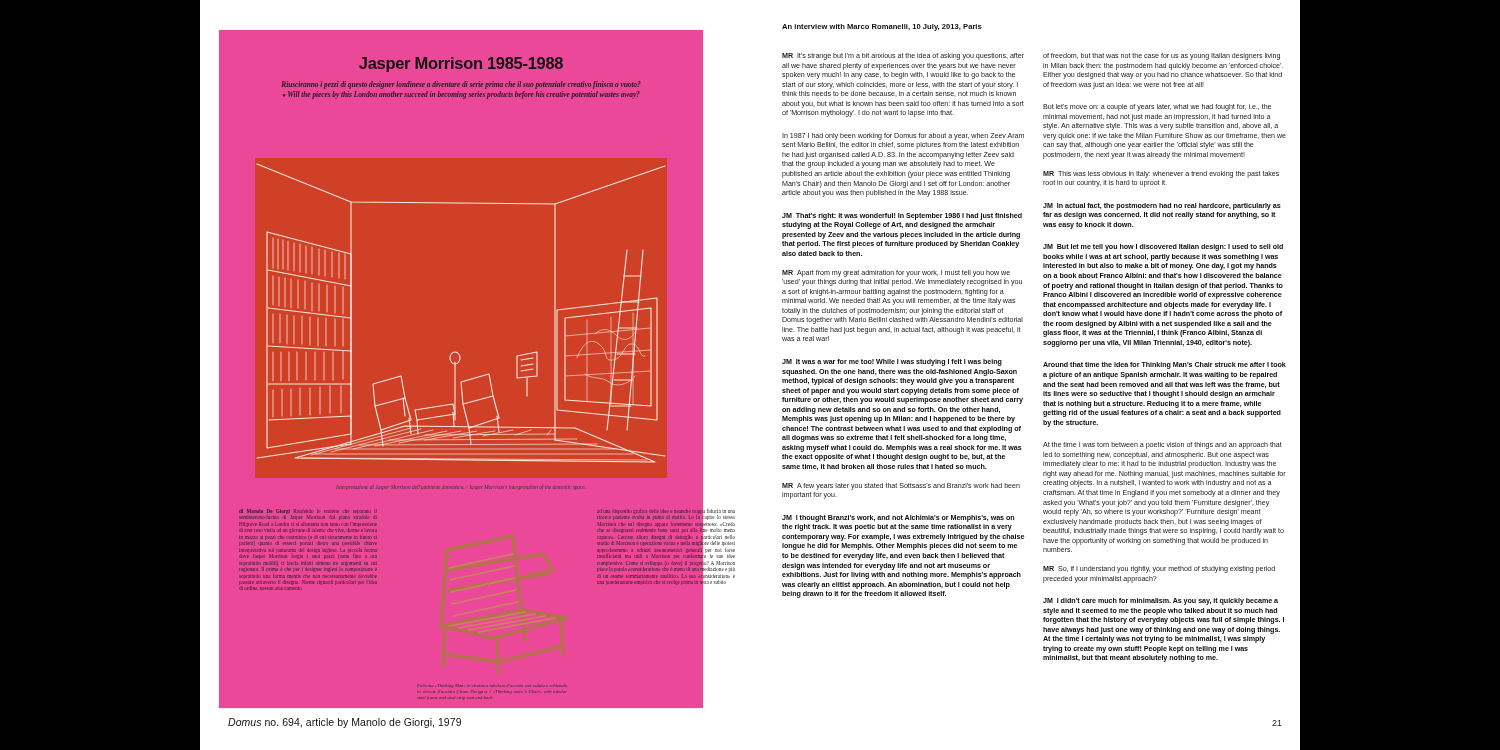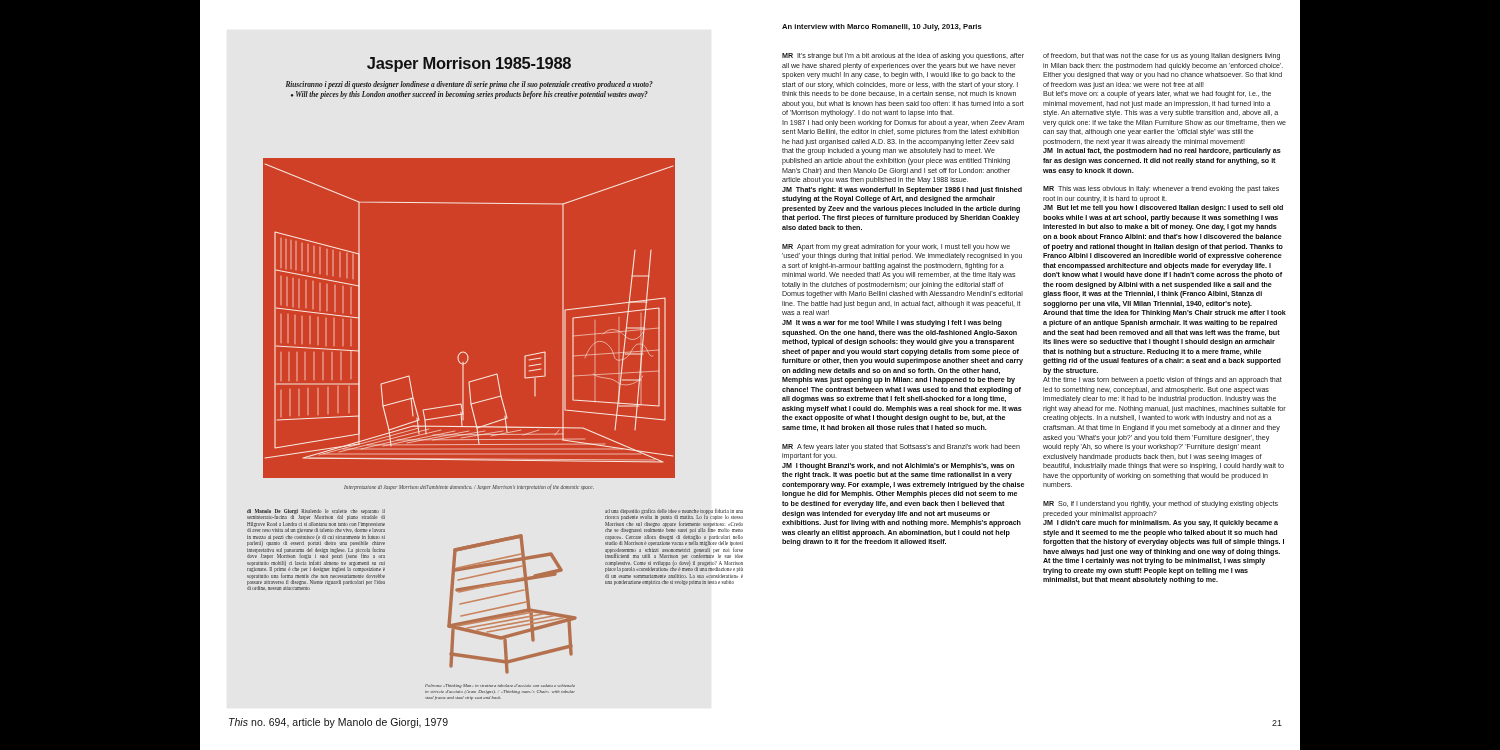--- a/index.html
+++ b/index.html
@@ -18,23 +18,23 @@
   .sidebar-black {
     position: absolute; top: 0; height: 750px; width: 200px;
     background: #000000;
   }
   .sidebar-black.left  { left: 0; }
   .sidebar-black.right { left: 1300px; }
 
   
   #magazine-page {
     position: absolute;
-    left: 227px; top: 30px;
+    left: 219px; top: 30px;
     width: 484px; height: 678px;
-    background: #e5e5e5;
+    background: #ec4899;
     box-shadow: 0 0 1px rgba(0,0,0,.3);
   }
   #mag-inner { position: absolute; left: 12px; top: 10px; width: 460px; height: 660px; }
 
   .mag-title {
     text-align: center;
     font-family: "Liberation Sans", sans-serif;
     font-weight: bold;
     font-size: 16.5px;
     letter-spacing: -0.3px;
@@ -128,21 +128,21 @@
   }
   .cols { display: flex; gap: 18px; }
   .col { width: 243px; }
   .para {
     font-size: 7.15px;
     line-height: 9.55px;
     color: #1b1b1b;
     letter-spacing: -0.04px;
     text-align: left;
   }
-  .para + .para { margin-top: 0; }
+  .para + .para { margin-top: 13px; }
   .para.spaced { margin-top: 9.2px; }
   .para.bold { font-weight: bold; color: #0c0c0c; }
   .para .sp { font-weight: bold; }
 
   #page-number {
     position: absolute; left: 1272px; top: 718px;
     font-size: 9px; color: #222;
   }
 </style>
 </head>
@@ -152,21 +152,21 @@
 
   <div class="sidebar-black left"></div>
   <div class="sidebar-black right"></div>
 
   <div id="magazine-page">
     <div id="mag-inner">
 
       <div class="mag-title">Jasper Morrison 1985-1988</div>
 
       <div class="mag-deck">
-        <div class="line1">Riusciranno i pezzi di questo designer londinese a diventare di serie prima che il suo potenziale creativo produced a vuoto?</div>
+        <div class="line1">Riusciranno i pezzi di questo designer londinese a diventare di serie prima che il suo potenziale creativo finisca a vuoto?</div>
         <div class="line2">Will the pieces by this London another succeed in becoming series products before his creative potential wastes away?</div>
       </div>
 
       <div id="red-illustration">
         <svg viewBox="0 0 412 320" preserveAspectRatio="none">
           <g fill="none" stroke="#f7e9e2" stroke-width="1.1" stroke-linecap="round" stroke-linejoin="round">
 
             <path d="M2 6 L96 44 L300 46 L410 8"></path>
             <path d="M96 44 L96 286"></path>
             <path d="M300 46 L300 282"></path>
@@ -258,44 +258,44 @@
             <path d="M48 112 L124 98 M58 114 L134 100 M68 116 L144 102 M78 118 L154 104"></path>
           </g>
         </svg>
       </div>
 
       <div class="chair-caption">Poltrona «Thinking Man» in struttura tubolare d'acciaio con sedata e schienale in striscie d'acciaio (Aram Designs). / «Thinking man»'s Chair» with tubular steel frame and steel strip seat and back.</div>
     </div>
   </div>
 
   <div id="footer-credit">
-    <i>This</i><span> no. 694, article by Manolo de Giorgi, 1979</span>
+    <i>Domus</i><span> no. 694, article by Manolo de Giorgi, 1979</span>
   </div>
 
   <div id="interview">
     <div id="interview-heading">An interview with Marco Romanelli, 10 July, 2013, Paris</div>
     <div class="cols">
       <div class="col" id="col1">
           <div class="para"><span class="sp">MR&nbsp;&nbsp;</span><span>It's strange but I'm a bit anxious at the idea of asking you questions, after all we have shared plenty of experiences over the years but we have never spoken very much! In any case, to begin with, I would like to go back to the start of our story, which coincides, more or less, with the start of your story. I think this needs to be done because, in a certain sense, not much is known about you, but what is known has been said too often: it has turned into a sort of 'Morrison mythology'. I do not want to lapse into that.</span></div>
           <div class="para"><span>In 1987 I had only been working for Domus for about a year, when Zeev Aram sent Mario Bellini, the editor in chief, some pictures from the latest exhibition he had just organised called A.D. 83. In the accompanying letter Zeev said that the group included a young man we absolutely had to meet. We published an article about the exhibition (your piece was entitled Thinking Man's Chair) and then Manolo De Giorgi and I set off for London: another article about you was then published in the May 1988 issue.</span></div>
           <div class="para bold"><span class="sp">JM&nbsp;&nbsp;</span><span>That's right: it was wonderful! In September 1986 I had just finished studying at the Royal College of Art, and designed the armchair presented by Zeev and the various pieces included in the article during that period. The first pieces of furniture produced by Sheridan Coakley also dated back to then.</span></div>
           <div class="para spaced"><span class="sp">MR&nbsp;&nbsp;</span><span>Apart from my great admiration for your work, I must tell you how we 'used' your things during that initial period. We immediately recognised in you a sort of knight-in-armour battling against the postmodern, fighting for a minimal world. We needed that! As you will remember, at the time Italy was totally in the clutches of postmodernism; our joining the editorial staff of Domus together with Mario Bellini clashed with Alessandro Mendini's editorial line. The battle had just begun and, in actual fact, although it was peaceful, it was a real war!</span></div>
           <div class="para bold"><span class="sp">JM&nbsp;&nbsp;</span><span>It was a war for me too! While I was studying I felt I was being squashed. On the one hand, there was the old-fashioned Anglo-Saxon method, typical of design schools: they would give you a transparent sheet of paper and you would start copying details from some piece of furniture or other, then you would superimpose another sheet and carry on adding new details and so on and so forth. On the other hand, Memphis was just opening up in Milan: and I happened to be there by chance! The contrast between what I was used to and that exploding of all dogmas was so extreme that I felt shell-shocked for a long time, asking myself what I could do. Memphis was a real shock for me. It was the exact opposite of what I thought design ought to be, but, at the same time, it had broken all those rules that I hated so much.</span></div>
           <div class="para spaced"><span class="sp">MR&nbsp;&nbsp;</span><span>A few years later you stated that Sottsass's and Branzi's work had been important for you.</span></div>
           <div class="para bold"><span class="sp">JM&nbsp;&nbsp;</span><span>I thought Branzi's work, and not Alchimia's or Memphis's, was on the right track. It was poetic but at the same time rationalist in a very contemporary way. For example, I was extremely intrigued by the chaise longue he did for Memphis. Other Memphis pieces did not seem to me to be destined for everyday life, and even back then I believed that design was intended for everyday life and not art museums or exhibitions. Just for living with and nothing more. Memphis's approach was clearly an elitist approach. An abomination, but I could not help being drawn to it for the freedom it allowed itself.</span></div>
         </div>
       <div class="col" id="col2">
           <div class="para"><span>of freedom, but that was not the case for us as young Italian designers living in Milan back then: the postmodern had quickly become an 'enforced choice'. Either you designed that way or you had no chance whatsoever. So that kind of freedom was just an idea: we were not free at all!</span></div>
           <div class="para"><span>But let's move on: a couple of years later, what we had fought for, i.e., the minimal movement, had not just made an impression, it had turned into a style. An alternative style. This was a very subtle transition and, above all, a very quick one: if we take the Milan Furniture Show as our timeframe, then we can say that, although one year earlier the 'official style' was still the postmodern, the next year it was already the minimal movement!</span></div>
+          <div class="para spaced"><span class="sp">MR&nbsp;&nbsp;</span><span>This was less obvious in Italy: whenever a trend evoking the past takes root in our country, it is hard to uproot it.</span></div>
           <div class="para bold"><span class="sp">JM&nbsp;&nbsp;</span><span>In actual fact, the postmodern had no real hardcore, particularly as far as design was concerned. It did not really stand for anything, so it was easy to knock it down.</span></div>
-          <div class="para spaced"><span class="sp">MR&nbsp;&nbsp;</span><span>This was less obvious in Italy: whenever a trend evoking the past takes root in our country, it is hard to uproot it.</span></div>
           <div class="para bold"><span class="sp">JM&nbsp;&nbsp;</span><span>But let me tell you how I discovered Italian design: I used to sell old books while I was at art school, partly because it was something I was interested in but also to make a bit of money. One day, I got my hands on a book about Franco Albini: and that's how I discovered the balance of poetry and rational thought in Italian design of that period. Thanks to Franco Albini I discovered an incredible world of expressive coherence that encompassed architecture and objects made for everyday life. I don't know what I would have done if I hadn't come across the photo of the room designed by Albini with a net suspended like a sail and the glass floor, it was at the Triennial, I think (Franco Albini, Stanza di soggiorno per una vila, VII Milan Triennial, 1940, editor's note).</span></div>
           <div class="para bold"><span>Around that time the idea for Thinking Man's Chair struck me after I took a picture of an antique Spanish armchair. It was waiting to be repaired and the seat had been removed and all that was left was the frame, but its lines were so seductive that I thought I should design an armchair that is nothing but a structure. Reducing it to a mere frame, while getting rid of the usual features of a chair: a seat and a back supported by the structure.</span></div>
           <div class="para"><span>At the time I was torn between a poetic vision of things and an approach that led to something new, conceptual, and atmospheric. But one aspect was immediately clear to me: it had to be industrial production. Industry was the right way ahead for me. Nothing manual, just machines, machines suitable for creating objects. In a nutshell, I wanted to work with industry and not as a craftsman. At that time in England if you met somebody at a dinner and they asked you 'What's your job?' and you told them 'Furniture designer', they would reply 'Ah, so where is your workshop?' 'Furniture design' meant exclusively handmade products back then, but I was seeing images of beautiful, industrially made things that were so inspiring, I could hardly wait to have the opportunity of working on something that would be produced in numbers.</span></div>
-          <div class="para spaced"><span class="sp">MR&nbsp;&nbsp;</span><span>So, if I understand you rightly, your method of studying existing objects preceded your minimalist approach?</span></div>
+          <div class="para spaced"><span class="sp">MR&nbsp;&nbsp;</span><span>So, if I understand you rightly, your method of studying existing period preceded your minimalist approach?</span></div>
           <div class="para bold"><span class="sp">JM&nbsp;&nbsp;</span><span>I didn't care much for minimalism. As you say, it quickly became a style and it seemed to me the people who talked about it so much had forgotten that the history of everyday objects was full of simple things. I have always had just one way of thinking and one way of doing things. At the time I certainly was not trying to be minimalist, I was simply trying to create my own stuff! People kept on telling me I was minimalist, but that meant absolutely nothing to me.</span></div>
         </div>
     </div>
   </div>
 
   <div id="page-number">21</div>
 
 </div>
 
 </body></html>

